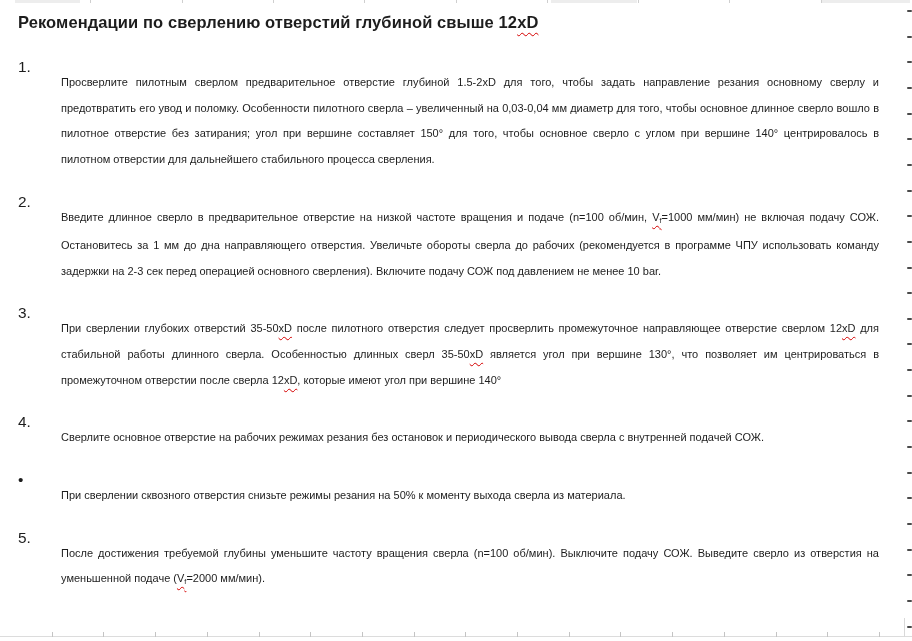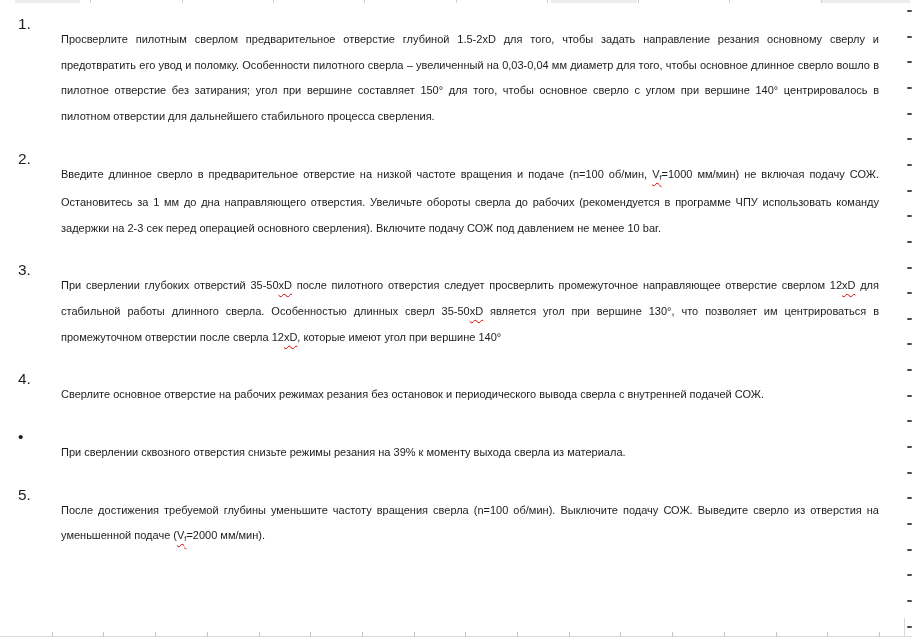--- a/index.html
+++ b/index.html
@@ -39,40 +39,41 @@
   .ttick{position:absolute;top:0;width:1px;height:3px;background:#cfcfcf;}
   .bottom-rule{position:absolute;left:0;top:636px;width:912px;height:1px;background:#dcdcdc;}
   .btick{position:absolute;top:632px;width:1px;height:5px;background:#c4c4c4;}
   .redge{position:absolute;left:907px;width:5px;height:2px;background:#4a4a4a;border-radius:1px;}
   .vline{position:absolute;left:904px;top:618px;width:1px;height:19px;background:#d9d9d9;}
 </style>
 </head>
 <body>
 
 <div class="doc">
+  <h1 class="title" id="doc-title"><span class="">Рекомендации по сверлению отверстий глубиной свыше 12</span><span class="spell">xD</span></h1>
   <div class="list" id="doc-list">
       <div class="list-item">
         <span class="marker">1.</span>
         <p class="para"><span class="">Просверлите пилотным сверлом предварительное отверстие глубиной 1.5-2xD для того, чтобы задать направление резания основному сверлу и предотвратить его увод и поломку. Особенности пилотного сверла – увеличенный на 0,03-0,04 мм диаметр для того, чтобы основное длинное сверло вошло в пилотное отверстие без затирания; угол при вершине составляет 150° для того, чтобы основное сверло с углом при вершине 140° центрировалось в пилотном отверстии для дальнейшего стабильного процесса сверления.</span></p>
       </div>
       <div class="list-item">
         <span class="marker">2.</span>
         <p class="para"><span class="">Введите длинное сверло в предварительное отверстие на низкой частоте вращения и подаче (n=100 об/мин, </span><span class="spell">V</span><span class="sub spell">f</span><span class="">=1000 мм/мин) не включая подачу СОЖ. Остановитесь за 1 мм до дна направляющего отверстия. Увеличьте обороты сверла до рабочих (рекомендуется в программе ЧПУ использовать команду задержки на 2-3 сек перед операцией основного сверления). Включите подачу СОЖ под давлением не менее 10 bar.</span></p>
       </div>
       <div class="list-item">
         <span class="marker">3.</span>
         <p class="para"><span class="">При сверлении глубоких отверстий 35-50</span><span class="spell">xD</span><span class=""> после пилотного отверстия следует просверлить промежуточное направляющее отверстие сверлом 12</span><span class="spell">xD</span><span class=""> для стабильной работы длинного сверла. Особенностью длинных сверл 35-50</span><span class="spell">xD</span><span class=""> является угол при вершине 130°, что позволяет им центрироваться в промежуточном отверстии после сверла 12</span><span class="spell">xD</span><span class="">, которые имеют угол при вершине 140°</span></p>
       </div>
       <div class="list-item">
         <span class="marker">4.</span>
         <p class="para"><span class="">Сверлите основное отверстие на рабочих режимах резания без остановок и периодического вывода сверла с внутренней подачей СОЖ.</span></p>
       </div>
       <div class="list-item">
         <span class="marker">•</span>
-        <p class="para"><span class="">При сверлении сквозного отверстия снизьте режимы резания на 39% к моменту выхода сверла из материала.</span></p>
+        <p class="para"><span class="">При сверлении сквозного отверстия снизьте режимы резания на 50% к моменту выхода сверла из материала.</span></p>
       </div>
       <div class="list-item">
         <span class="marker">5.</span>
         <p class="para"><span class="">После достижения требуемой глубины уменьшите частоту вращения сверла (n=100 об/мин). Выключите подачу СОЖ. Выведите сверло из отверстия на уменьшенной подаче (</span><span class="spell">V</span><span class="sub spell">f</span><span class="">=2000 мм/мин).</span></p>
       </div>
     </div>
 </div>
 
 <div id="decor">
     <div class="tstrip" style="left: 15px; width: 65px;"></div>

